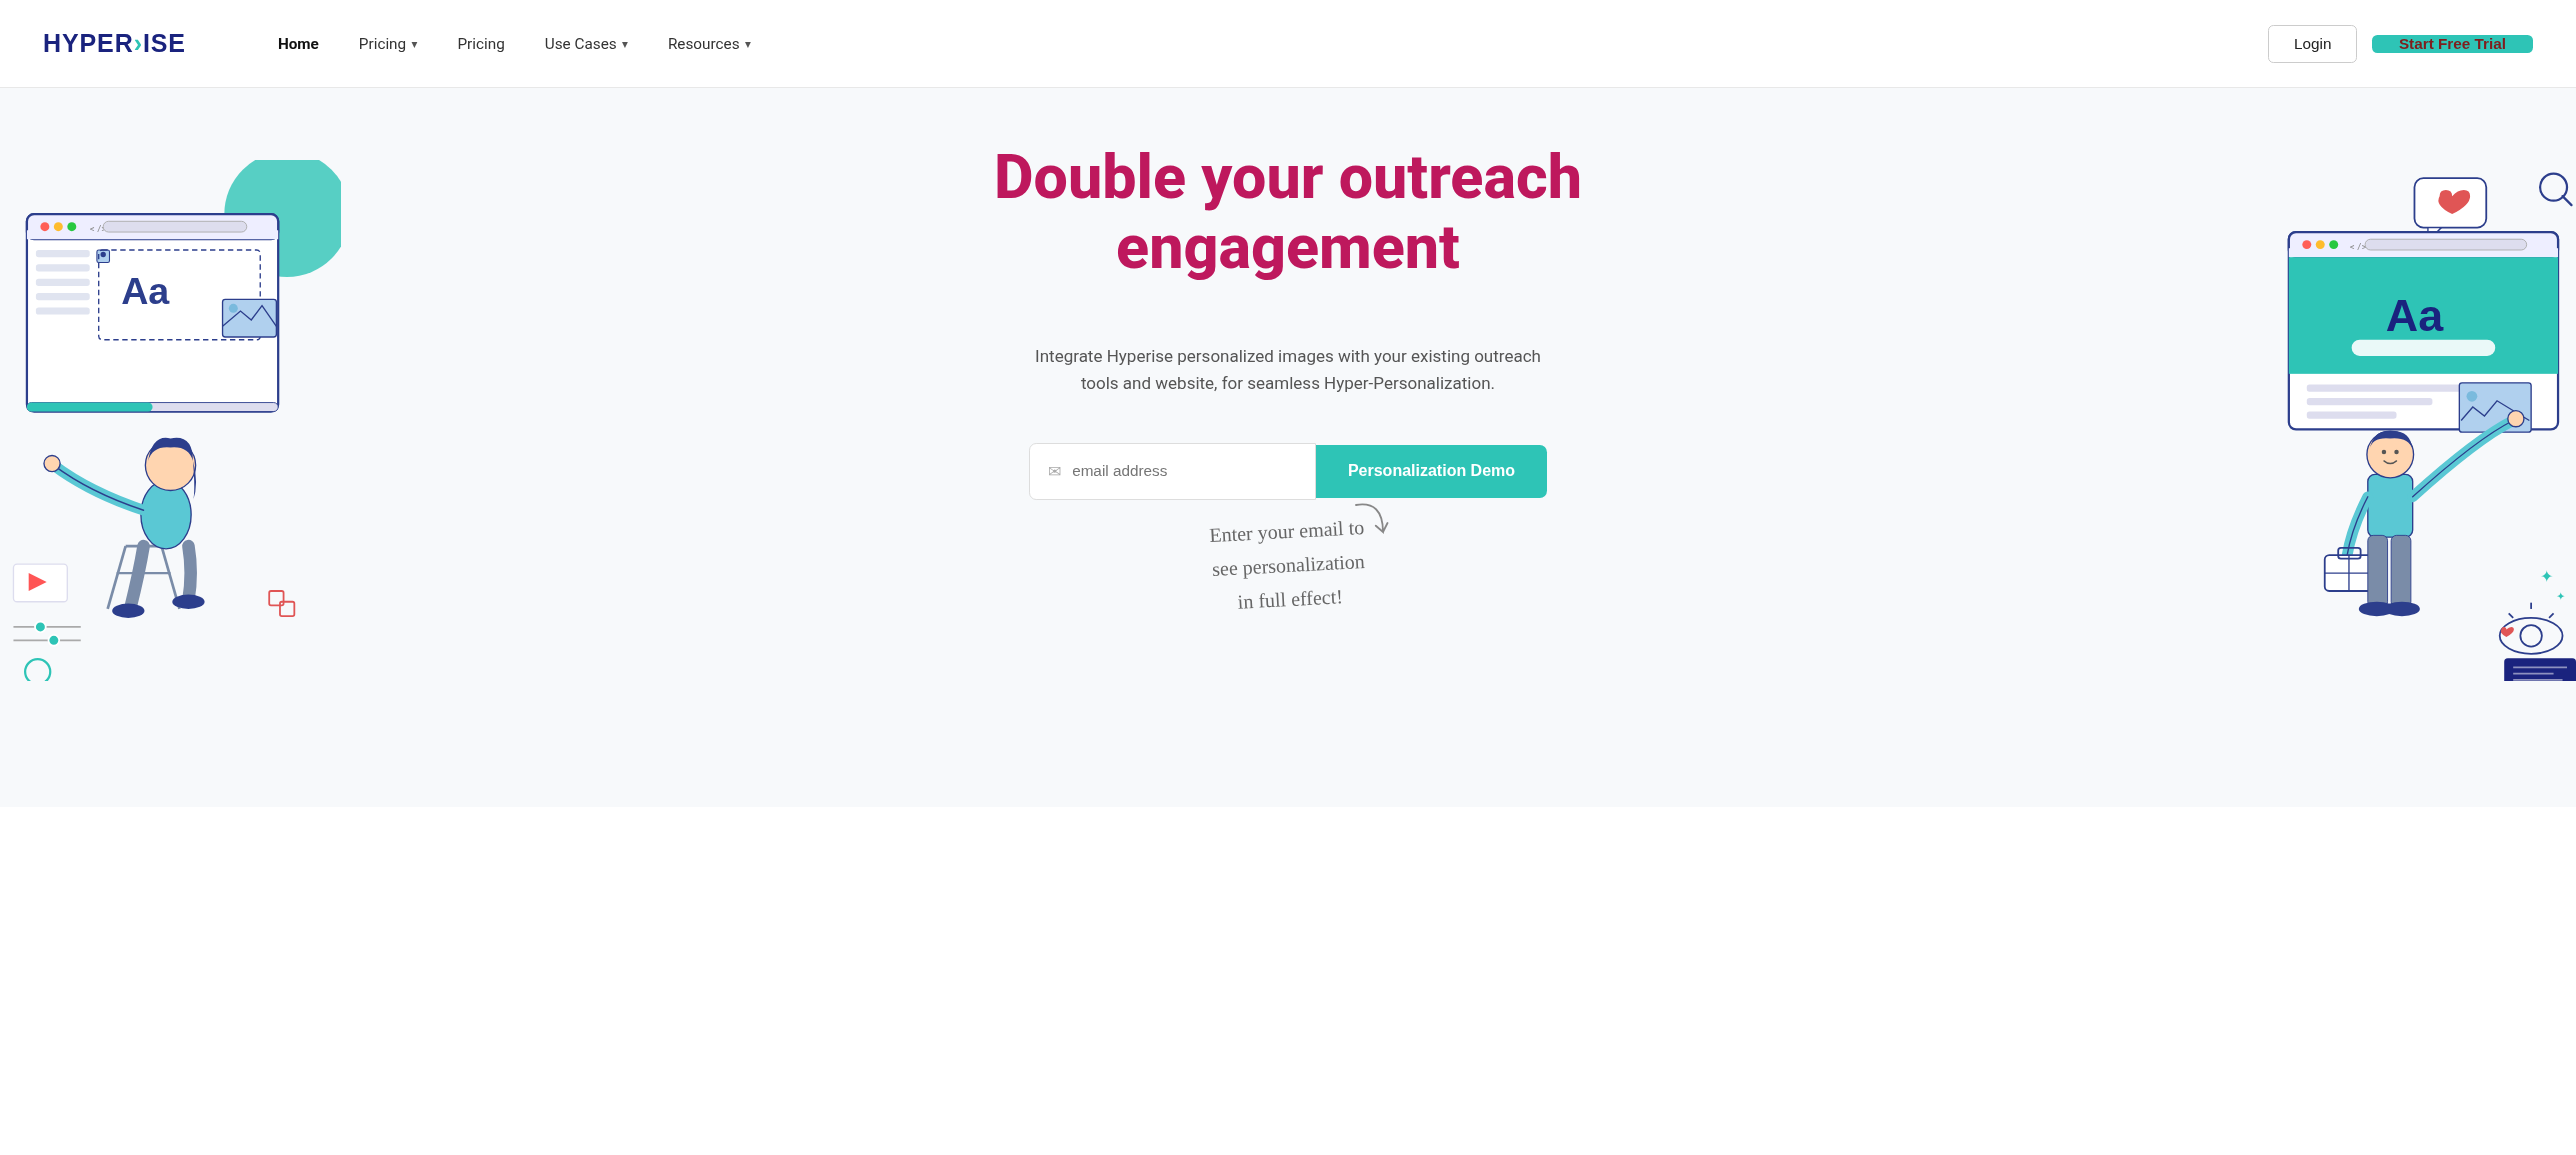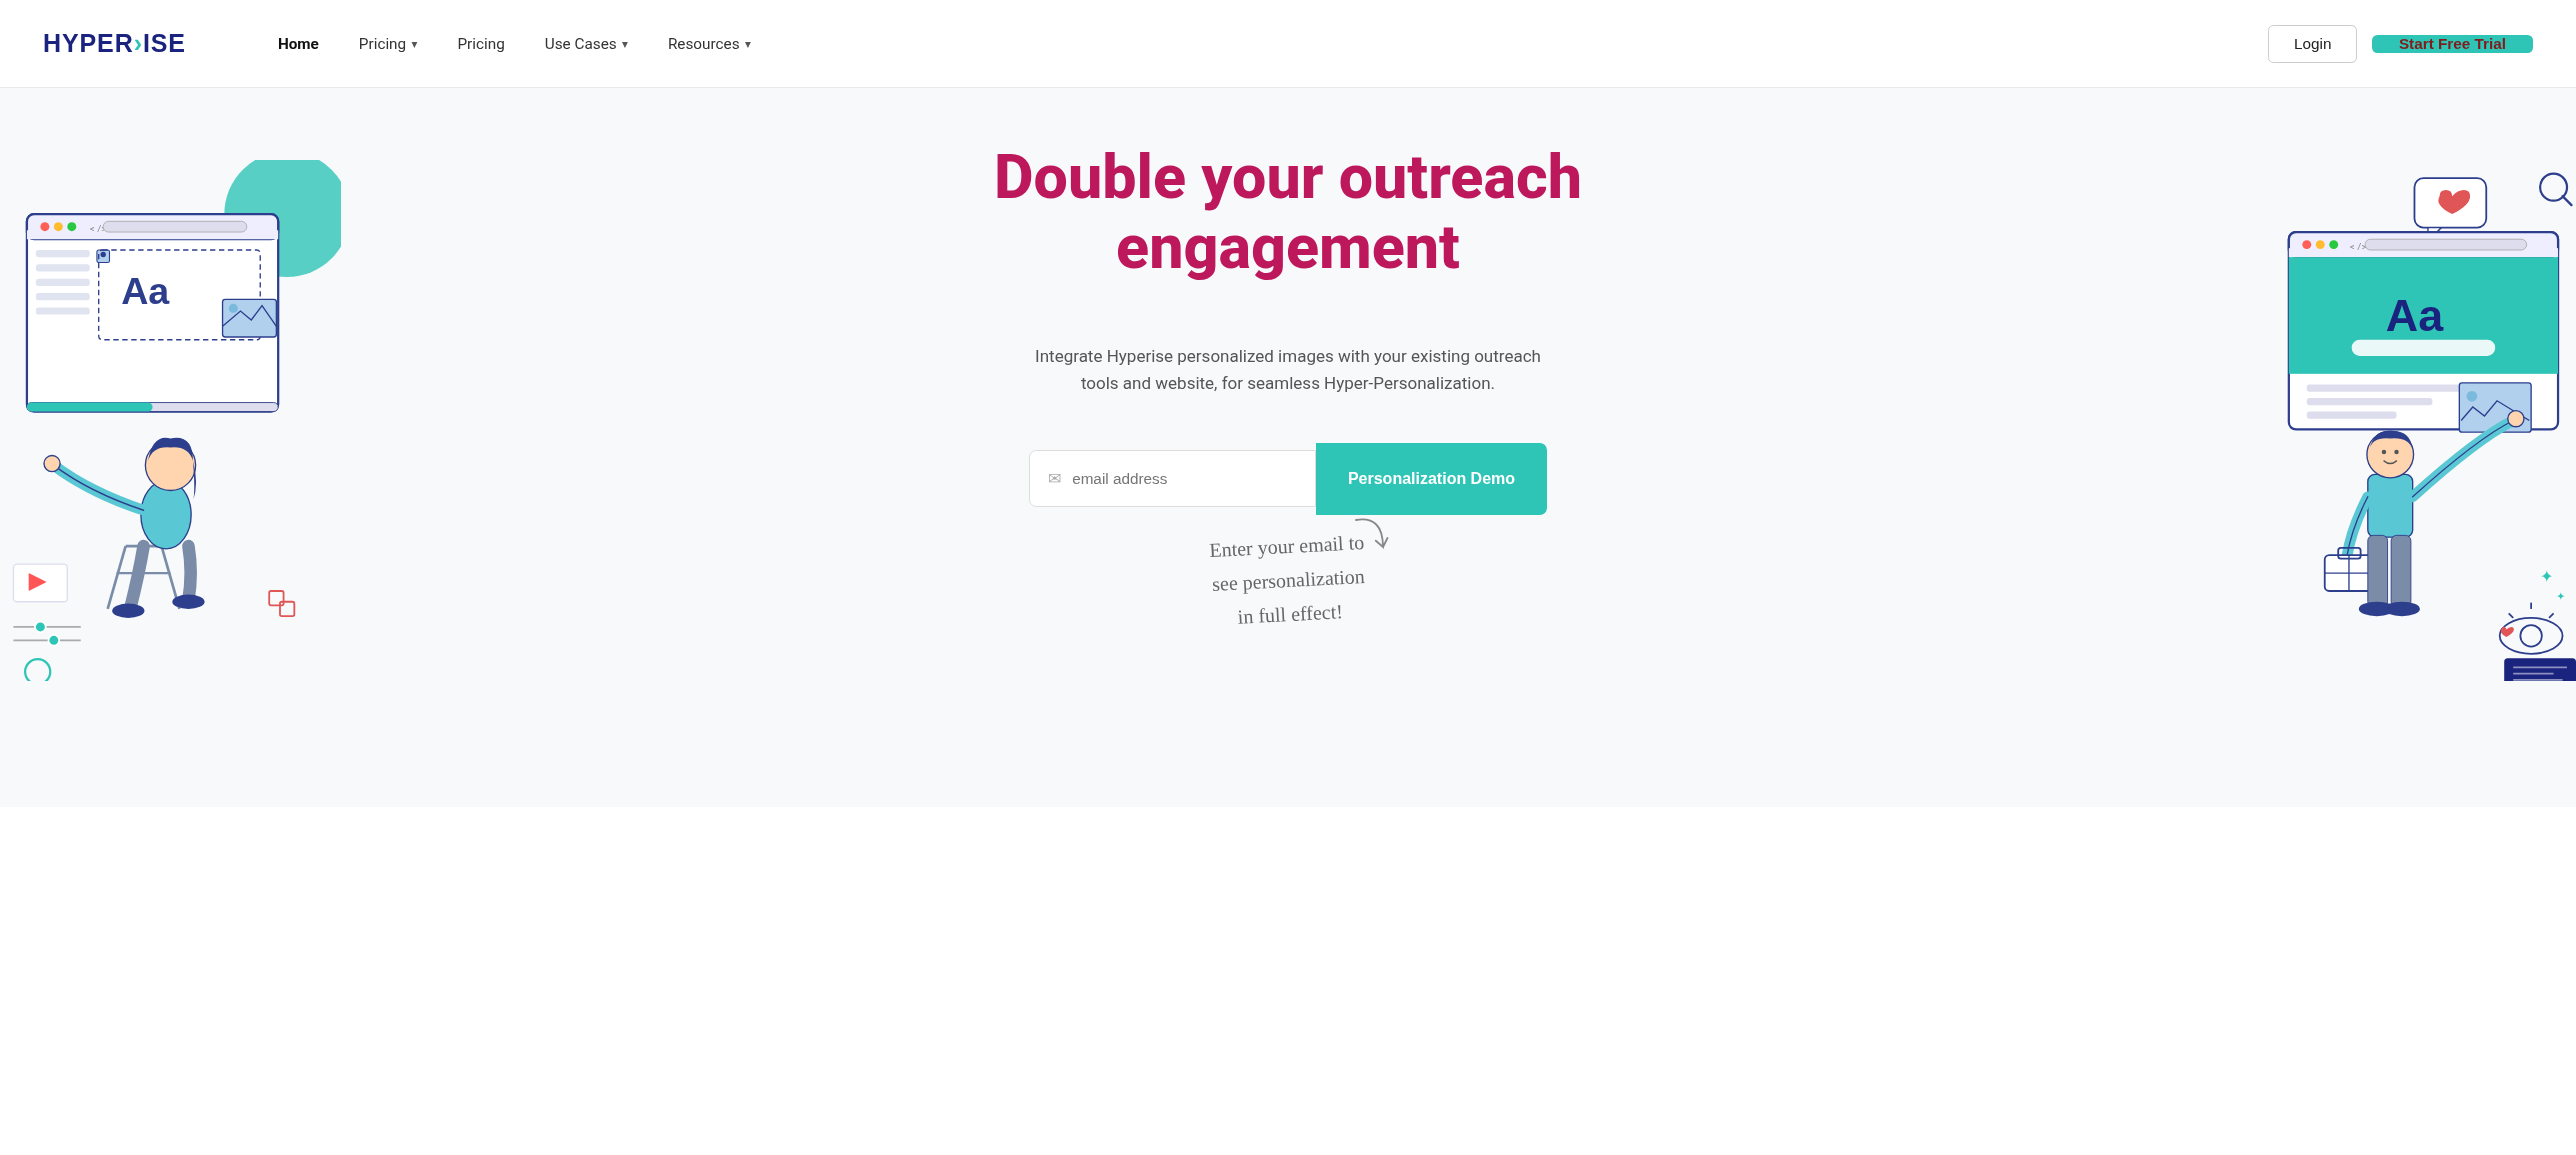--- a/index.html
+++ b/index.html
@@ -136,21 +136,21 @@
     }
     .email-input {
       border: none;
       outline: none;
       font-size: 15.3px;
       color: #999;
       background: transparent;
       width: 100%;
     }
     .btn-demo {
-      height: 72px;
+      height: 53px;
       padding: 0 32px;
       background: #2ec4b6;
       border: none;
       border-radius: 0 7.2px 7.2px 0;
       color: #fff;
       font-size: 16px;
       font-weight: 600;
       cursor: pointer;
       white-space: nowrap;
     }

